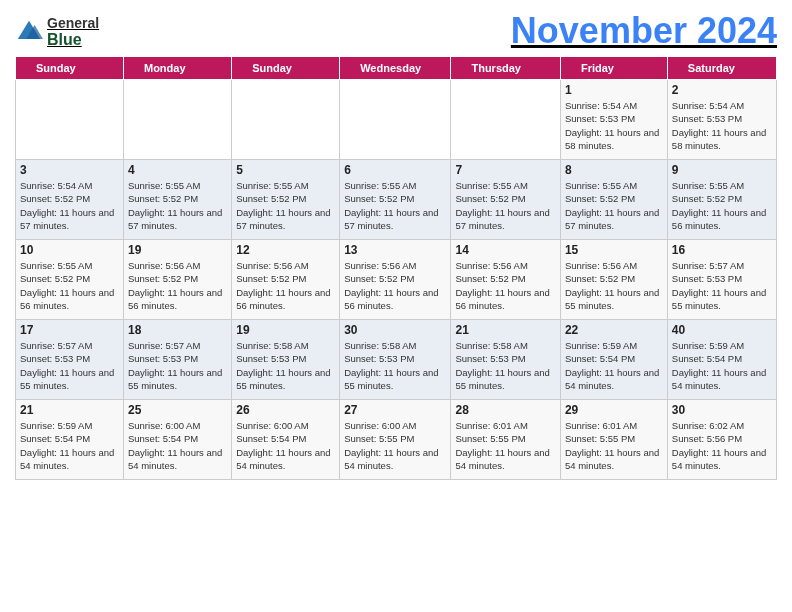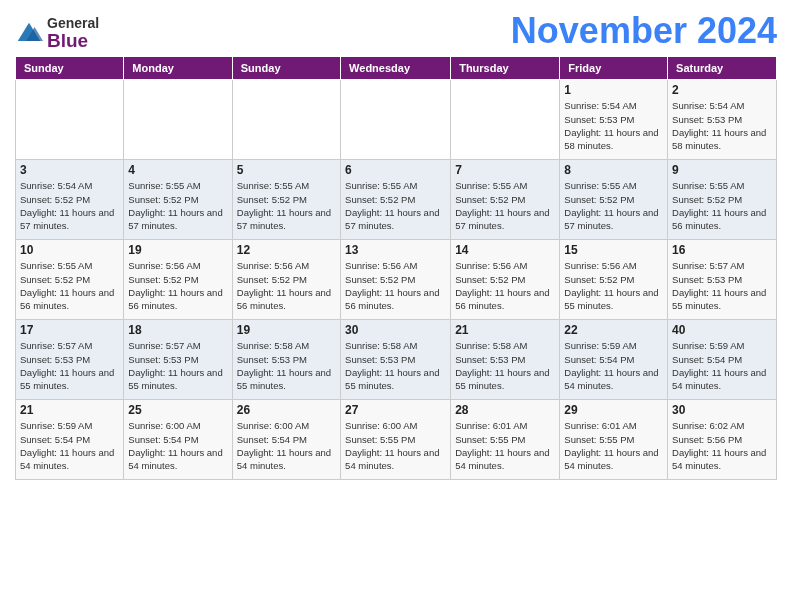--- a/index.html
+++ b/index.html
@@ -8,40 +8,41 @@
       background: #fff;
       width: 792px;
       min-height: 612px;
       padding: 10px 15px;
     }
     .header-area {
       display: flex;
       justify-content: space-between;
       align-items: flex-start;
       margin-bottom: 4px;
+      text-decoration: underline;
     }
     .logo {
       display: flex;
       align-items: center;
       margin-top: 6px;
     }
     .logo-text {
       display: flex;
       flex-direction: column;
       line-height: 1.1;
     }
     .logo-general {
       font-size: 14px;
       font-weight: bold;
       color: #333;
     }
     .logo-blue {
-      font-size: 19px;
+      font-size: 16px;
       font-weight: bold;
-      color: #701a75;
+      color: #14532d;
     }
     .logo-icon {
       width: 28px;
       height: 28px;
       margin-right: 4px;
     }
     .title-area {
       text-align: right;
     }
     .month-title {
@@ -52,23 +53,23 @@
     .subtitle {
       font-size: 14px;
       color: #555;
     }
     .calendar-table {
       width: 100%;
       border-collapse: collapse;
       font-size: 10px;
     }
     .calendar-table thead tr th {
-      background: #701a75;
+      background: #be185d;
       color: #fff;
-      padding: 5px 8px;
+      padding: 5px 20px;
       text-align: left;
       font-size: 11px;
       border: 1px solid #fff;
     }
     .calendar-table tbody tr td {
       border: 1px solid #ccc;
       padding: 3px 4px;
       vertical-align: top;
       background: #fff;
       width: 113px;

